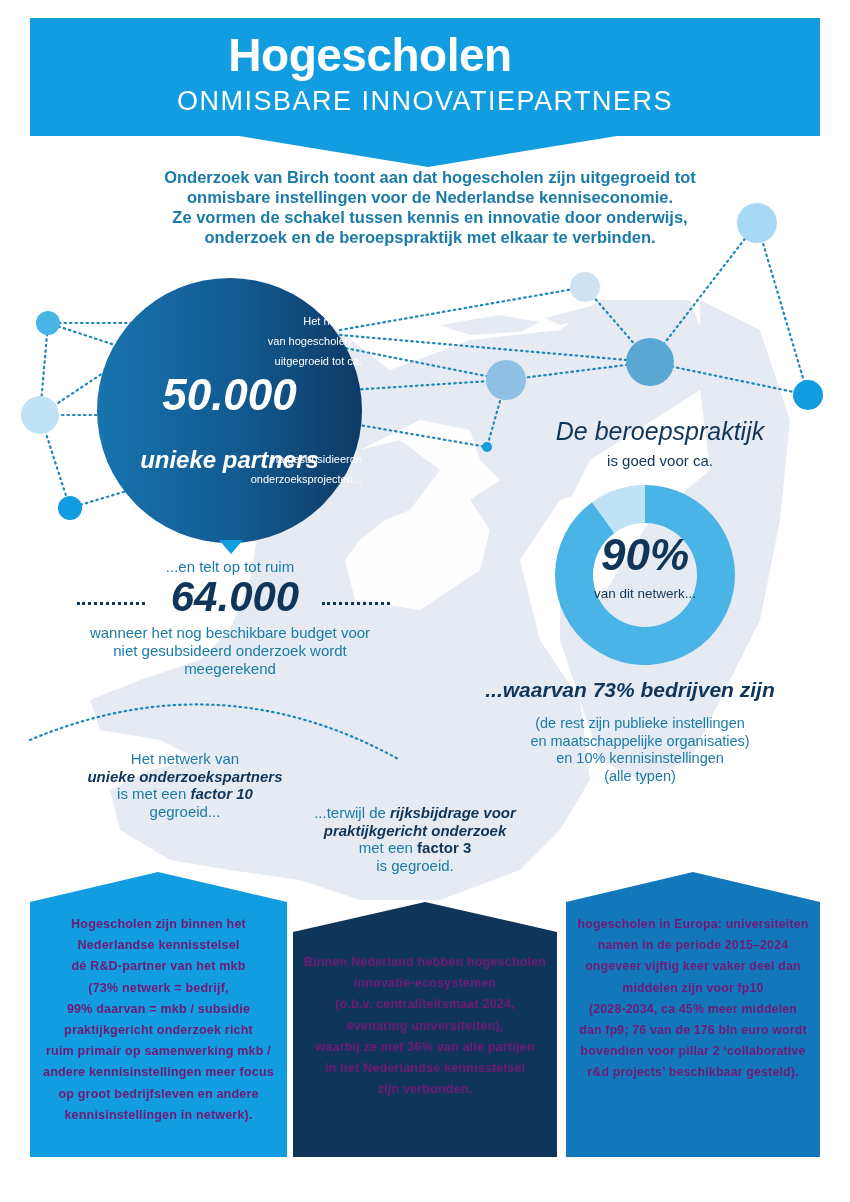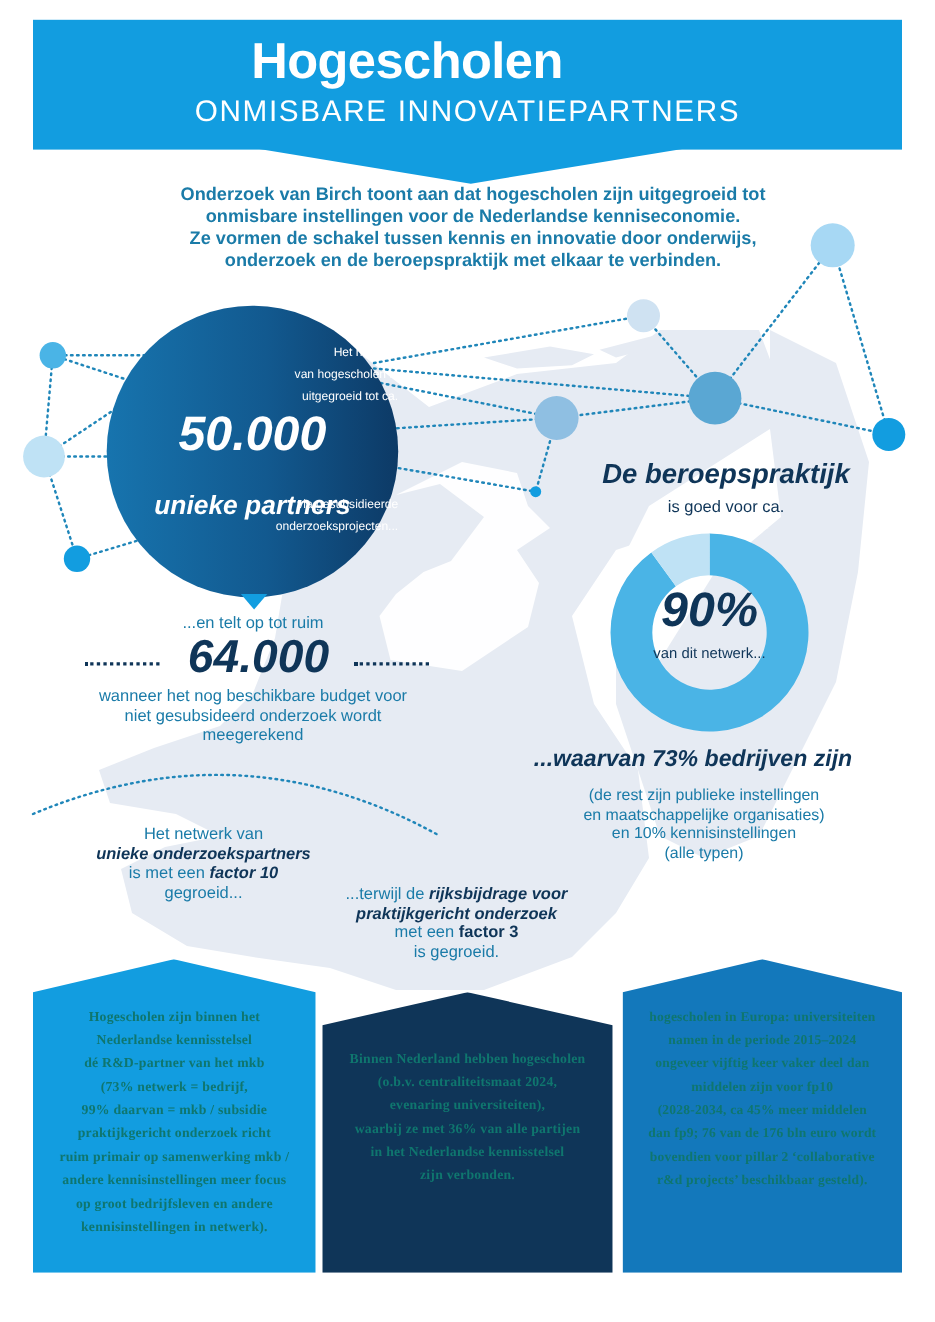--- a/index.html
+++ b/index.html
@@ -56,23 +56,22 @@
   .teal { color: #1a7ba8; }
   .navy { color: #0f3558; }
 
   .dots-line {
     height: 0; border-top: 3px dotted #0f3558;
   }
 
   
   .house svg { display: block; }
   .house-text {
-    color: #0f766e; font-size: 12.5px; line-height: 21.2px; font-weight: bold;
+    color: #701a75; font-size: 12.5px; line-height: 21.2px; font-weight: bold;
     letter-spacing: 0.2px;
-    font-family: Liberation Serif, serif;
   }
 
   .donut-center { left: 560px; width: 170px; }
 </style>
 </head>
 <body>
 
 <svg class="abs bg-svg" viewBox="0 0 850 1202">
 
   <g fill="#e6ebf3">
@@ -149,21 +148,21 @@
 <div class="abs center teal" style="left:130px; top:558px; width:200px; font-size:15px;">...en telt op tot ruim</div>
 <div class="abs dots-line" style="left:77px; top:602px; width:68px;"></div>
 <div class="abs center navy" style="left:150px; top:573px; width:170px; font-size:42px; font-weight:bold; font-style:italic;">64.000</div>
 <div class="abs dots-line" style="left:322px; top:602px; width:68px;"></div>
 <div class="abs center teal" style="left:70px; top:624px; width:320px; font-size:15px; line-height:18px;">
   <div>wanneer het nog beschikbare budget voor</div>
   <div>niet gesubsideerd onderzoek wordt</div>
   <div>meegerekend</div>
 </div>
 
-<div class="abs center navy" style="left:500px; top:417px; width:320px; font-size:25px; font-weight:bold; font-style:italic;">De beroepspraktijk</div>
+<div class="abs center navy" style="left:500px; top:417px; width:320px; font-size:25px; font-weight:normal; font-style:italic;">De beroepspraktijk</div>
 <div class="abs center navy" style="left:500px; top:452px; width:320px; font-size:15px;">is goed voor ca.</div>
 
 <svg class="abs" style="left:545px; top:475px;" width="200" height="200" viewBox="0 0 200 200">
   <path id="donut-main" fill="#4ab4e6" d="M100 10 A90 90 0 1 1 47.0993272936774 27.188470506254745 L69.43516688079139 57.931116292502736 A52 52 0 1 0 100 48 Z"></path>
   <path id="donut-rest" fill="#bfe2f5" d="M47.0993272936774 27.188470506254745 A90 90 0 0 1 99.99100000001499 10.000000450000002 L99.99480000000867 48.00000026 A52 52 0 0 0 69.43516688079139 57.931116292502736 Z"></path>
 </svg>
 <div class="abs donut-center center navy" style="top:530px; font-size:44px; font-weight:bold; font-style:italic;">90%</div>
 <div class="abs donut-center center navy" style="top:586px; font-size:13.5px;">van dit netwerk...</div>
 
 <div class="abs center navy" style="left:440px; top:678px; width:380px; font-size:21px; font-weight:bold; font-style:italic;">...waarvan 73% bedrijven zijn</div>
@@ -205,20 +204,21 @@
     <div>kennisinstellingen in netwerk).</div>
   </div>
 </div>
 
 <div class="abs house" style="left:293px; top:902px; width:264px; height:255px;">
   <svg width="264" height="255" viewBox="0 0 264 255">
       <polygon points="0,30 132,0 264,30 264,255 0,255" fill="#0f3558"></polygon>
     </svg>
   <div class="abs house-text center" style="left:0; top:50px; width:264px;">
     <div>Binnen Nederland hebben hogescholen</div>
+    <div>innovatie-ecosystemen</div>
     <div>(o.b.v. centraliteitsmaat 2024,</div>
     <div>evenaring universiteiten),</div>
     <div>waarbij ze met 36% van alle partijen</div>
     <div>in het Nederlandse kennisstelsel</div>
     <div>zijn verbonden.</div>
   </div>
 </div>
 
 <div class="abs house" style="left:566px; top:872px; width:254px; height:285px;">
   <svg width="254" height="285" viewBox="0 0 254 285">

